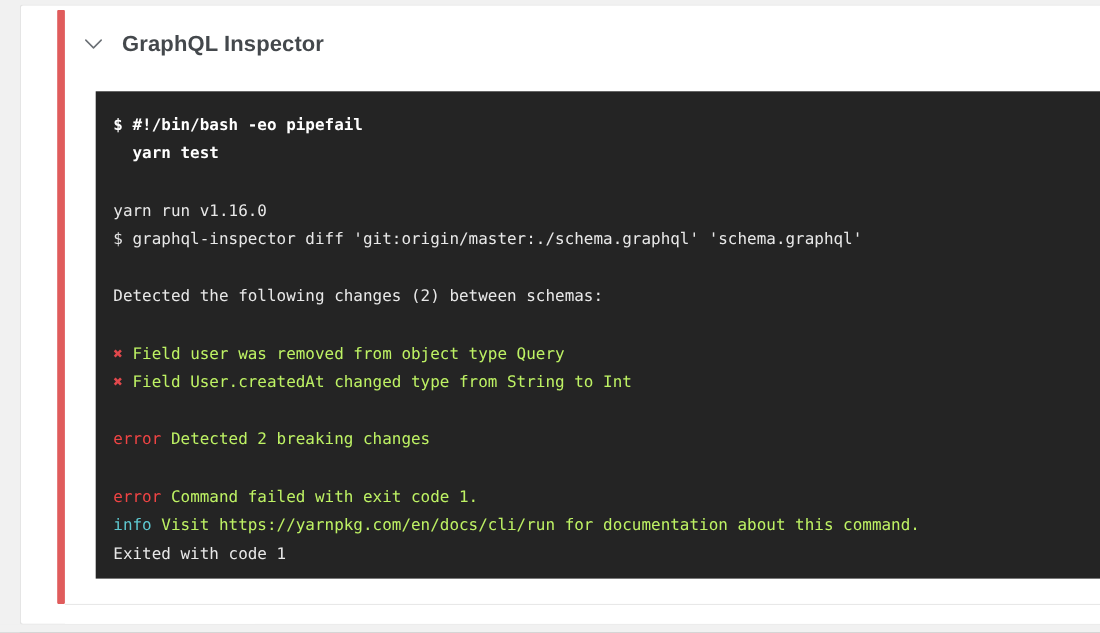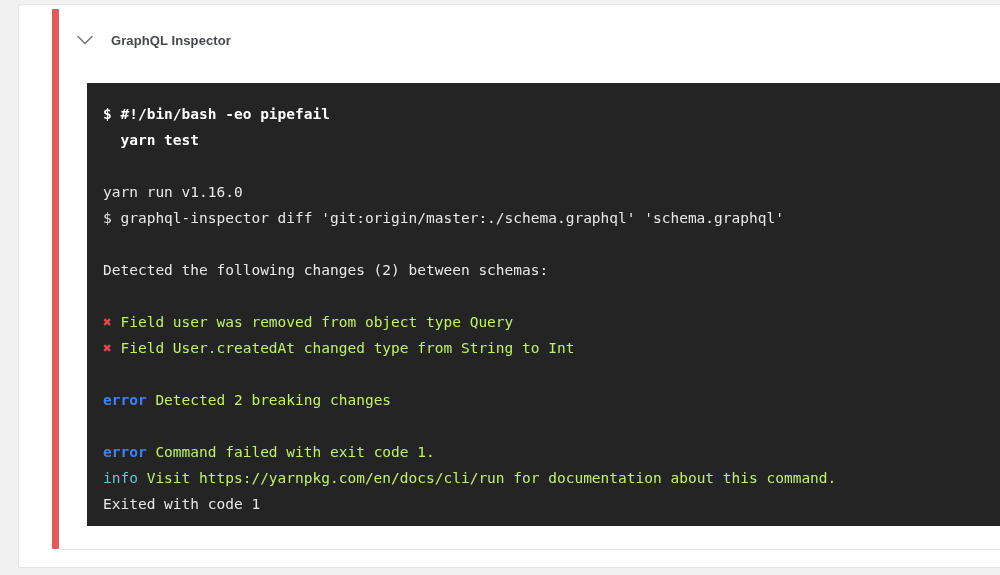--- a/index.html
+++ b/index.html
@@ -73,21 +73,21 @@
     height: 22px;
     flex: 0 0 auto;
     display: flex;
     align-items: center;
     justify-content: center;
     margin-right: 15px;
   }
   .chevron-icon svg { display: block; }
 
   .job-title {
-    font-size: 13px;
+    font-size: 20px;
     font-weight: bold;
     color: #44484c;
     letter-spacing: 0.1px;
     white-space: nowrap;
   }
 
   
   .terminal {
     position: absolute;
     left: 68px;
@@ -105,21 +105,21 @@
     font-size: 14.5px;
     line-height: 26px;
     color: #e8e8e8;
     white-space: pre;
   }
 
   .line { white-space: pre; min-height: 26px; }
   .line.blank { height: 26px; }
   .line.cmd { font-weight: bold; color: #ffffff; }
 
-  .tok-err   { color: #3b82f6; font-weight: bold; }
+  .tok-err   { color: #ef4444; }
   .tok-info  { color: #5ec8d0; text-align: right; }
   .tok-mark  { color: #e0484c; font-weight: bold; }
   .tok-plain { color: #bef264; }
 
   
   .card-divider {
     position: absolute;
     left: 40px;
     top: 544px;
     width: 960px;

